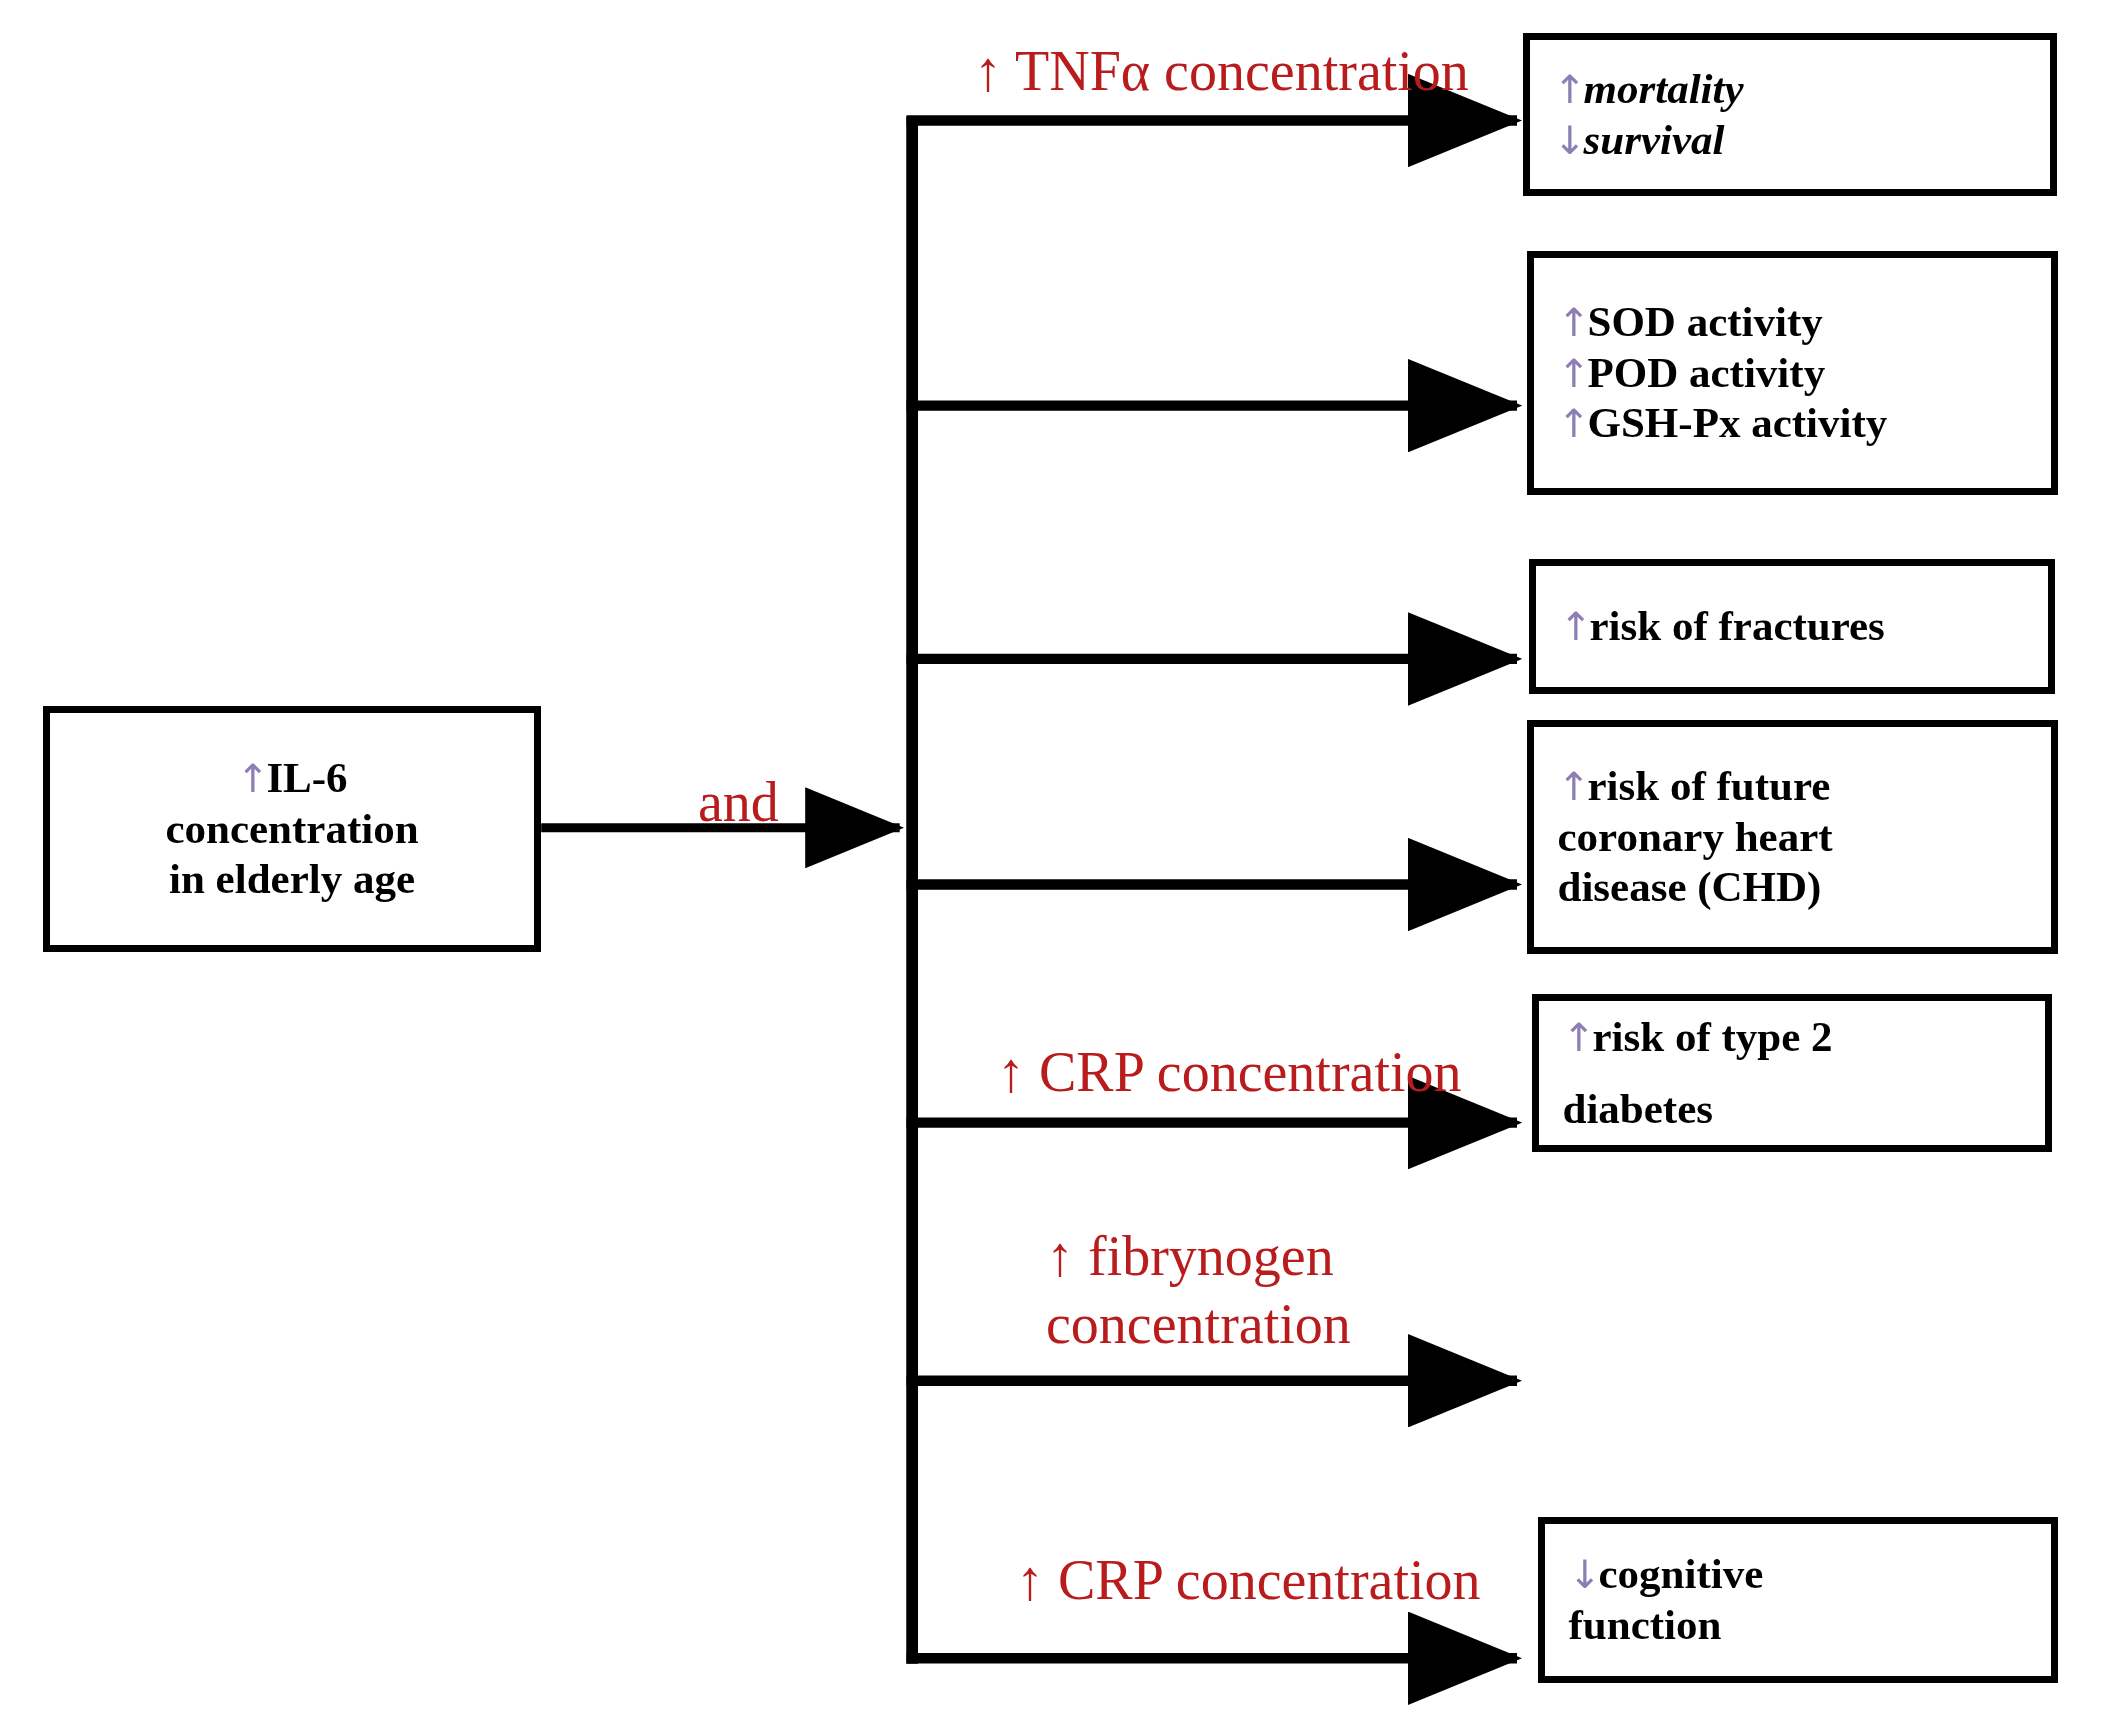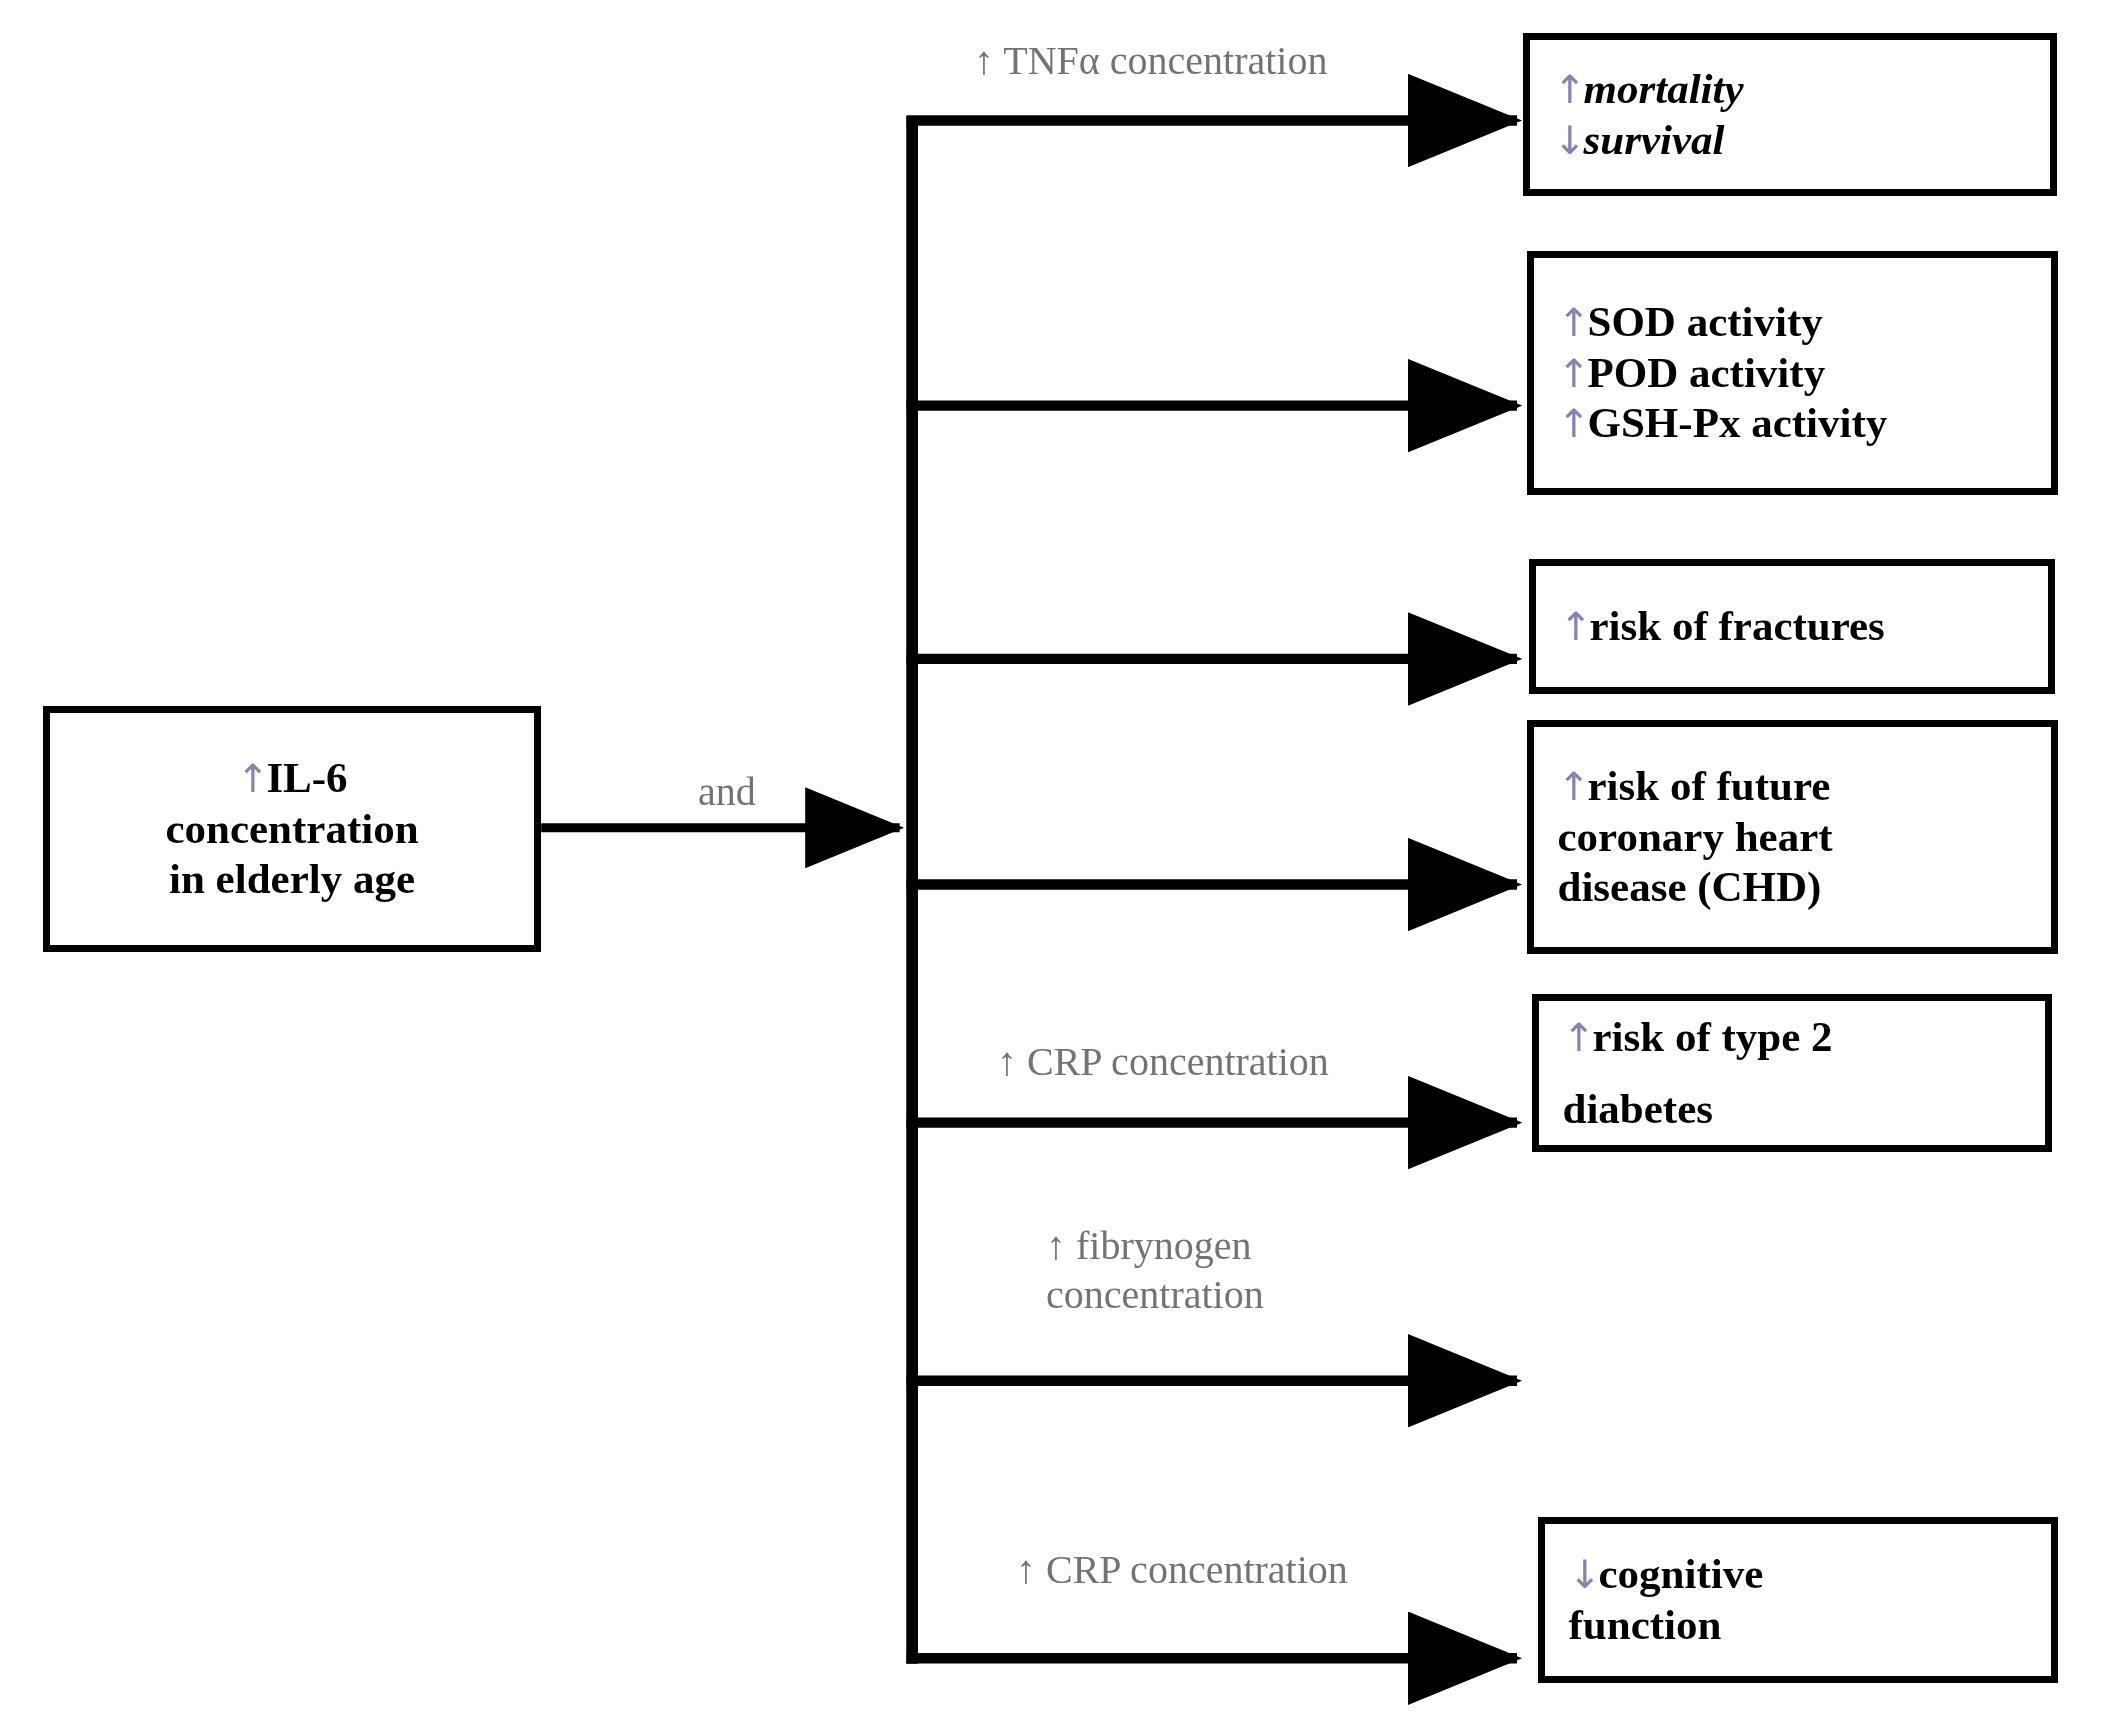--- a/index.html
+++ b/index.html
@@ -44,25 +44,25 @@
     color:#8d7fb4;
     font-weight:normal;
     font-family:"DejaVu Sans",sans-serif;
     font-size:39px;
     display:inline-block;
     width:30px;
   }
   
   .elabel{
     position:absolute;
-    font-size:40px;
+    font-size:56px;
     line-height:1.22;
     font-weight:normal;
     white-space:nowrap;
-    color:#737373;
+    color:#b91c1c;
   }
 </style>
 </head>
 <body>
 
 <div id="page">
 
   <svg id="wires" viewBox="0 0 3046 2501" xmlns="http://www.w3.org/2000/svg">
     <defs>
       <marker id="ah" markerWidth="11" markerHeight="9" refX="10.5" refY="4.5" orient="auto" markerUnits="strokeWidth">

